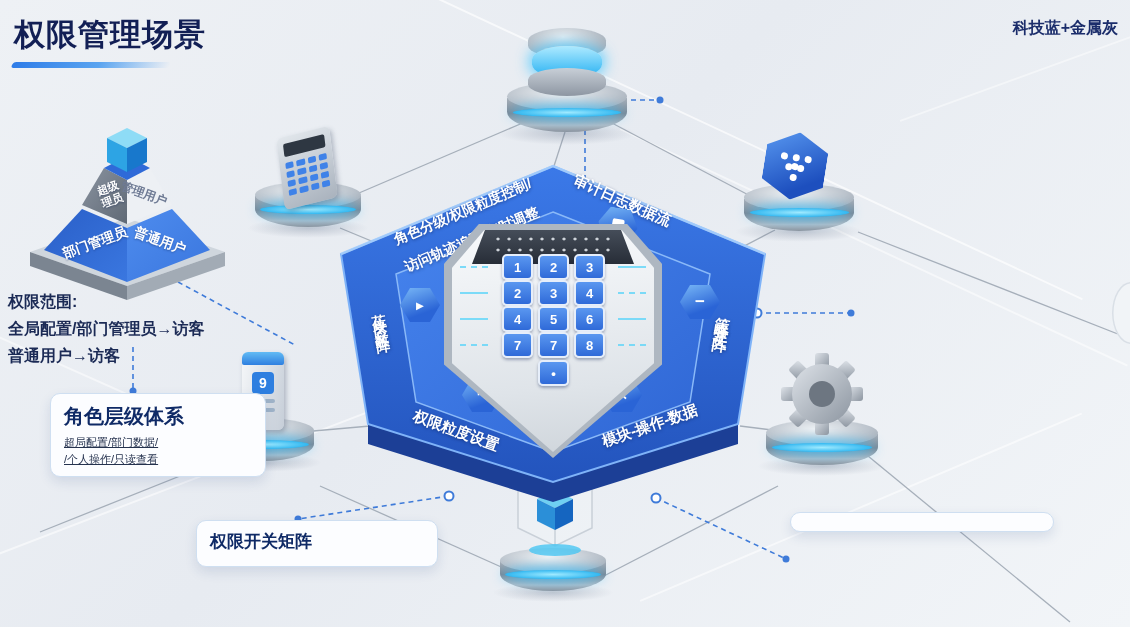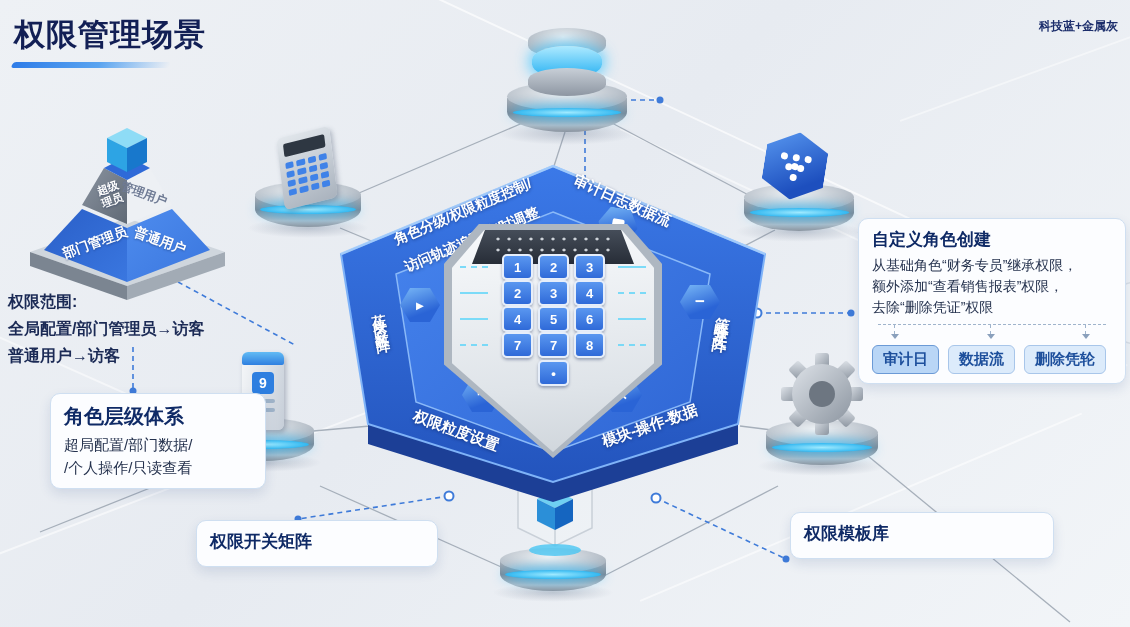--- a/index.html
+++ b/index.html
@@ -4,21 +4,21 @@
 <style>
   html,body{margin:0;padding:0;}
   body{font-family:"Liberation Sans","DejaVu Sans",sans-serif;}
   .scene{position:relative;width:1130px;height:627px;overflow:hidden;
          background:linear-gradient(135deg,#eef1f5 0%,#e7ebf1 45%,#f2f5f8 100%);}
   .floorline{position:absolute;height:2px;background:#ffffff;opacity:.65;transform-origin:left center;border-radius:2px;}
   
   .page-title{position:absolute;left:14px;top:14px;font-size:31px;font-weight:800;color:#121f55;letter-spacing:1px;}
   .title-underline{position:absolute;left:12px;top:62px;width:158px;height:6px;border-radius:3px;
          background:linear-gradient(90deg,#2e7ce8 0%,#5aa4f0 55%,rgba(90,164,240,0) 100%);transform:skewX(-25deg);}
-  .tagline{position:absolute;right:12px;top:18px;font-size:12px;font-weight:700;color:#1b2d6b;}
+  .tagline{position:absolute;right:12px;top:18px;font-size:16px;font-weight:700;color:#1b2d6b;}
   
   .callout{position:absolute;background:#fcfdff;border:1.5px solid #cfdff1;border-radius:10px;
            padding:9px 13px;box-shadow:0 5px 12px rgba(40,70,130,.13);}
   .callout .ttl{font-weight:800;font-size:17px;color:#0f2a66;margin-bottom:4px;}
   .callout .body{font-size:14px;color:#25324e;line-height:1.5;white-space:pre-line;}
   .note{position:absolute;font-size:16px;font-weight:700;color:#1b2a55;line-height:1.7;white-space:pre-line;}
   
   .chips{display:flex;gap:9px;margin-top:4px;}
   .chip{font-size:15px;font-weight:700;color:#1d4f9c;background:#dcebfb;border:1.5px solid #a8c6ea;
         border-radius:6px;padding:4px 10px;cursor:pointer;}
@@ -362,44 +362,27 @@
     <div class="key" style="left:122px;top:76px;">6</div>
     <div class="key" style="left:50px;top:102px;">7</div>
     <div class="key" style="left:86px;top:102px;">7</div>
     <div class="key" style="left:122px;top:102px;">8</div>
     <div class="key" style="left:86px;top:130px;">•</div>
   </div>
 
   <div class="edge-bump" style="left:1112px;top:282px;"></div>
 
 
-  <div class="callout" style="left:858px;top:218px;width:240px;">
-    <div class="ttl">自定义角色创建</div>
-    <div class="body">从基础角色“财务专员”继承权限，
-额外添加“查看销售报表”权限，
-去除“删除凭证”权限</div>
-    <div class="bracket">
-      <span class="tick" style="left:7%;"></span>
-        <span class="tick" style="left:49%;"></span>
-        <span class="tick" style="left:91%;"></span>
-    </div>
-    <div class="chips">
-      <span class="chip sel">审计日</span>
-      <span class="chip">数据流</span>
-      <span class="chip">删除凭轮</span>
-    </div>
-  </div>
 
   <div class="callout" style="left:790px;top:512px;width:236px;">
-    <div class="ttl">权限模板库</div>
   </div>
 
   <div class="callout" style="left:196px;top:520px;width:214px;">
     <div class="ttl">权限开关矩阵</div>
   </div>
 
   <div class="callout" style="left:50px;top:393px;width:188px;">
     <div class="ttl" style="text-align:left;font-size:20px;">角色层级体系</div>
-    <div class="body" style="font-size:15px;">超局配置/部门数据/
+    <div class="body" style="font-size:11px;text-decoration:underline;">超局配置/部门数据/
 /个人操作/只读查看</div>
   </div>
 
 </div>
 
 </body></html>

